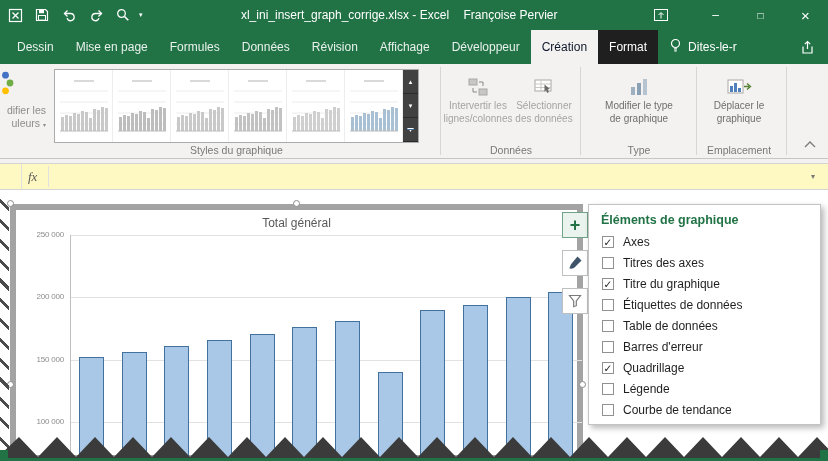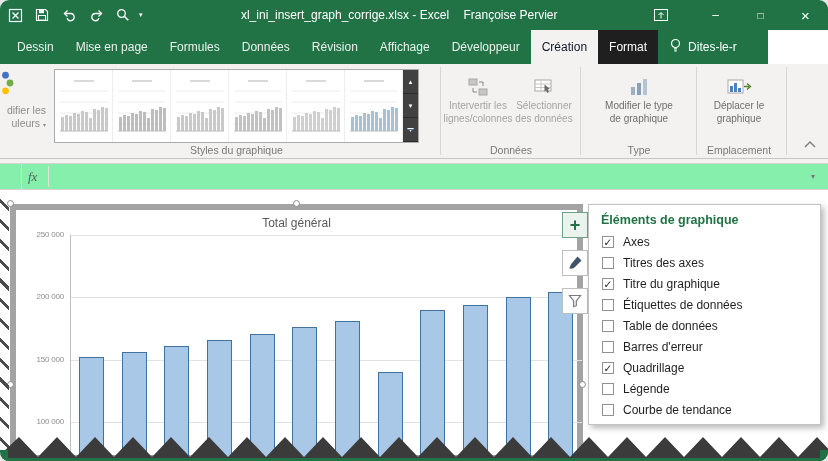--- a/index.html
+++ b/index.html
@@ -1,35 +1,35 @@
 <!DOCTYPE html>
 <html><head>
 <meta charset="utf-8">
 <style>
   html,body{margin:0;padding:0;background:#e8e8e8;}
   #app{position:relative;width:828px;height:461px;overflow:hidden;background:#fff;
-       font-family:"Liberation Sans", sans-serif;-webkit-font-smoothing:antialiased;cursor:default;border-radius:9px;}
+       font-family:"Liberation Sans", sans-serif;-webkit-font-smoothing:antialiased;cursor:default;}
   #app *{box-sizing:border-box;}
 
   
   .titlebar{position:absolute;left:0;top:0;width:828px;height:30px;background:#217346;color:#fff;}
   .qat{position:absolute;left:6px;top:0;height:30px;display:flex;align-items:center;gap:9px;}
   .qat .icon{display:flex;align-items:center;justify-content:center;width:18px;height:18px;}
   .qat-more{font-size:7px;color:#fff;margin-left:-2px;}
   .win-title{position:absolute;left:195px;top:0;width:300px;height:30px;line-height:30px;
              text-align:center;font-size:12px;color:#fff;white-space:nowrap;}
   .user-name{position:absolute;left:448px;top:0;width:125px;height:30px;line-height:30px;
              text-align:center;font-size:12px;color:#fff;white-space:nowrap;}
   .ribbon-opts{position:absolute;left:648px;top:0;width:26px;height:30px;display:flex;align-items:center;justify-content:center;}
   .win-btn{position:absolute;top:0;height:30px;width:45px;display:flex;align-items:center;justify-content:center;
            font-size:12px;color:#fff;}
   .win-btn.min{left:693px;} .win-btn.max{left:738px;font-size:10px;} .win-btn.close{left:783px;width:45px;font-size:15px;}
 
   
-  .tabbar{position:absolute;left:0;top:30px;width:768px;height:34px;background:#217346;display:flex;align-items:stretch;padding-left:6px;}
+  .tabbar{position:absolute;left:0;top:30px;width:828px;height:34px;background:#217346;display:flex;align-items:stretch;padding-left:6px;}
   .tab{padding:0 11px;line-height:34px;font-size:12px;color:#E8F1EC;white-space:nowrap;}
   .tab.active{background:#F3F2F1;color:#0f172a;}
   .tab.dark{background:#1F1F1F;color:#fff;}
   .tellme{display:flex;align-items:center;gap:6px;padding:0 11px;color:#fff;font-size:12px;white-space:nowrap;}
   .share-btn{position:absolute;right:8px;top:30px;height:34px;width:26px;display:flex;align-items:center;justify-content:center;}
 
   
   .ribbon{position:absolute;left:0;top:64px;width:828px;height:95px;background:#F3F2F1;border-bottom:1px solid #C8C6C4;}
   .rb-gap{position:absolute;left:0;top:159px;width:828px;height:4px;background:#F3F2F1;}
   .grp-label{position:absolute;font-size:10.5px;color:#7A7877;text-align:center;top:80px;height:13px;line-height:13px;}
@@ -44,21 +44,21 @@
            display:flex;align-items:center;justify-content:center;flex-direction:column;}
   .gal-btn .bar{width:7px;border-top:1.5px solid #fff;margin-bottom:1px;}
   .rib-btn{position:absolute;top:4px;height:74px;display:flex;flex-direction:column;align-items:center;}
   .rib-btn .ic{margin-top:6px;height:26px;display:flex;align-items:center;}
   .rib-btn .l1,.rib-btn .l2{font-size:10px;line-height:12.5px;text-align:center;white-space:nowrap;}
   .rib-btn.disabled .l1,.rib-btn.disabled .l2{color:#A6A4A2;}
   .rib-btn.enabled .l1,.rib-btn.enabled .l2{color:#706E6C;}
   .collapse-btn{position:absolute;left:800px;top:72px;width:20px;height:16px;display:flex;align-items:center;justify-content:center;}
 
   
-  .fxbar{position:absolute;left:0;top:163px;width:828px;height:27px;background:#86efac;
+  .fxbar{position:absolute;left:0;top:163px;width:828px;height:27px;background:#fef9c3;
          border-top:1px solid #D6D4D2;border-bottom:1px solid #D6D4D2;}
   .name-stub{position:absolute;left:0;top:0;width:22px;height:25px;border-right:1px solid #E3E1DF;}
   .fx{position:absolute;left:28px;top:0;height:25px;line-height:25px;font-family:"Liberation Serif",serif;
       font-style:italic;font-size:13px;color:#5A5A5A;}
   .fx-div{position:absolute;left:48px;top:2px;height:21px;width:1px;background:#E3E1DF;}
   .fx-field{position:absolute;left:54px;right:30px;top:0;height:25px;line-height:25px;font-size:12px;color:#222;}
   .fx-dd{position:absolute;right:6px;top:0;width:18px;height:25px;display:flex;align-items:center;justify-content:center;
          color:#777;font-size:8px;}
 
   

